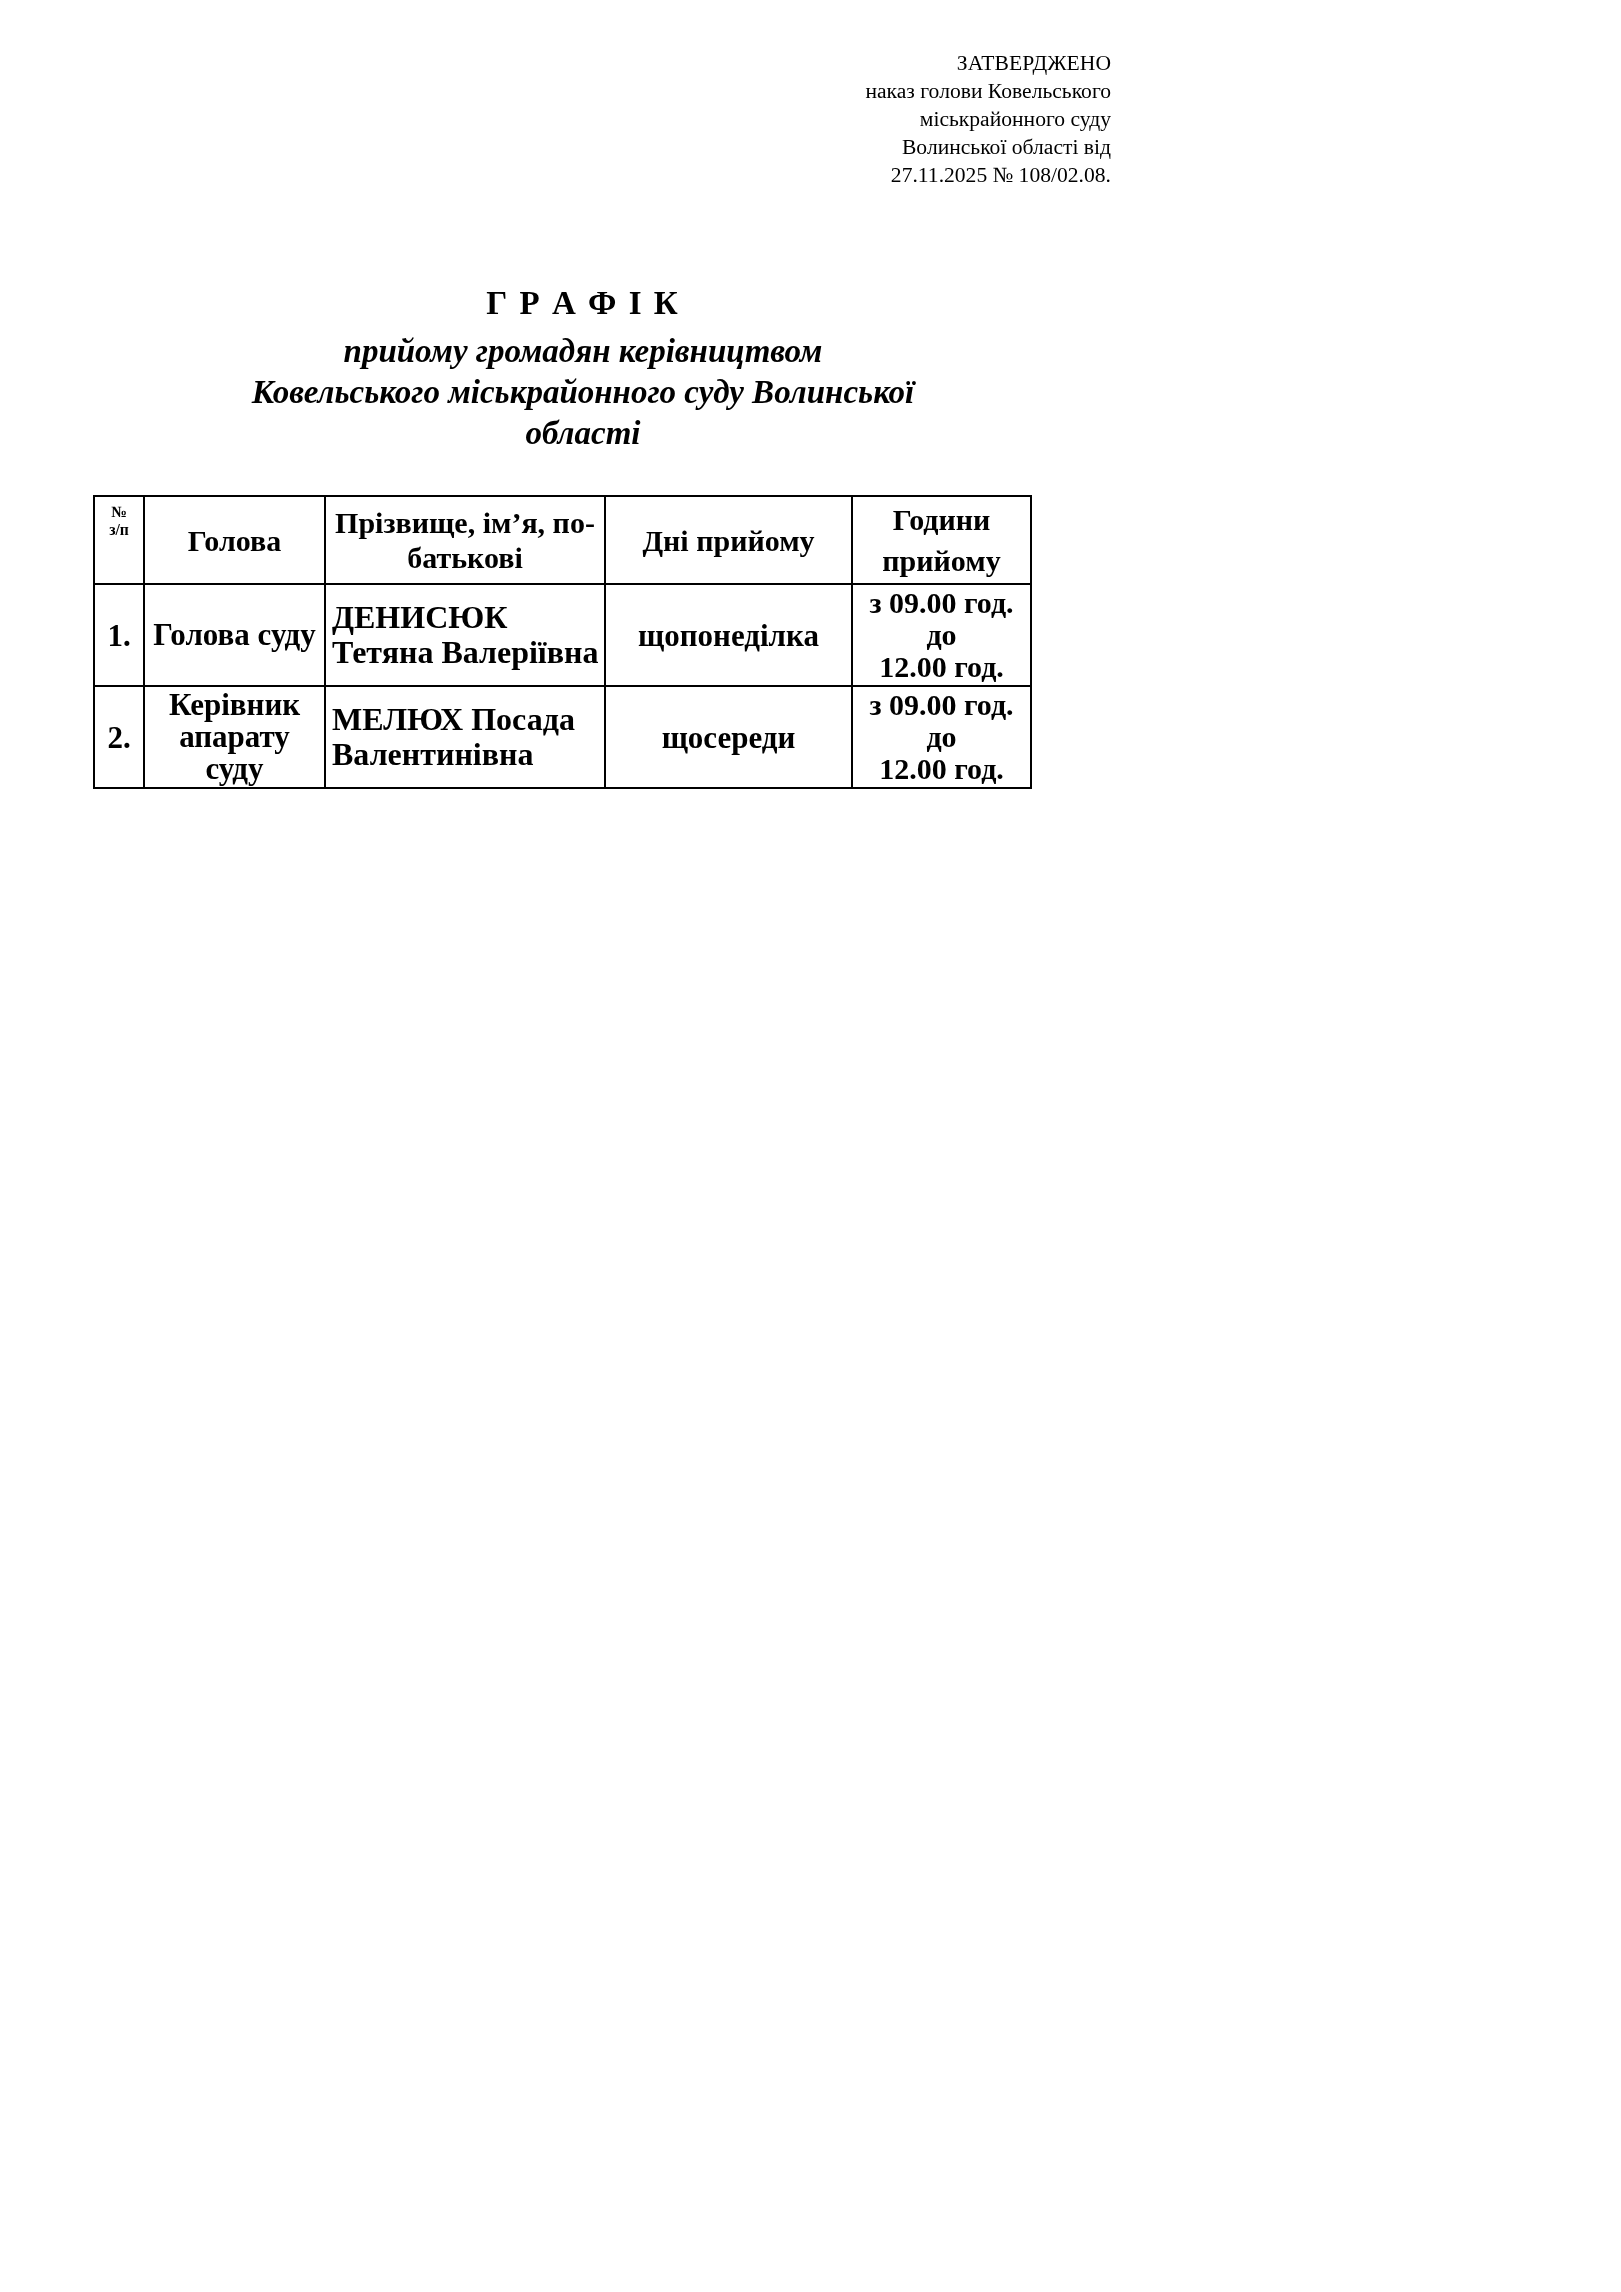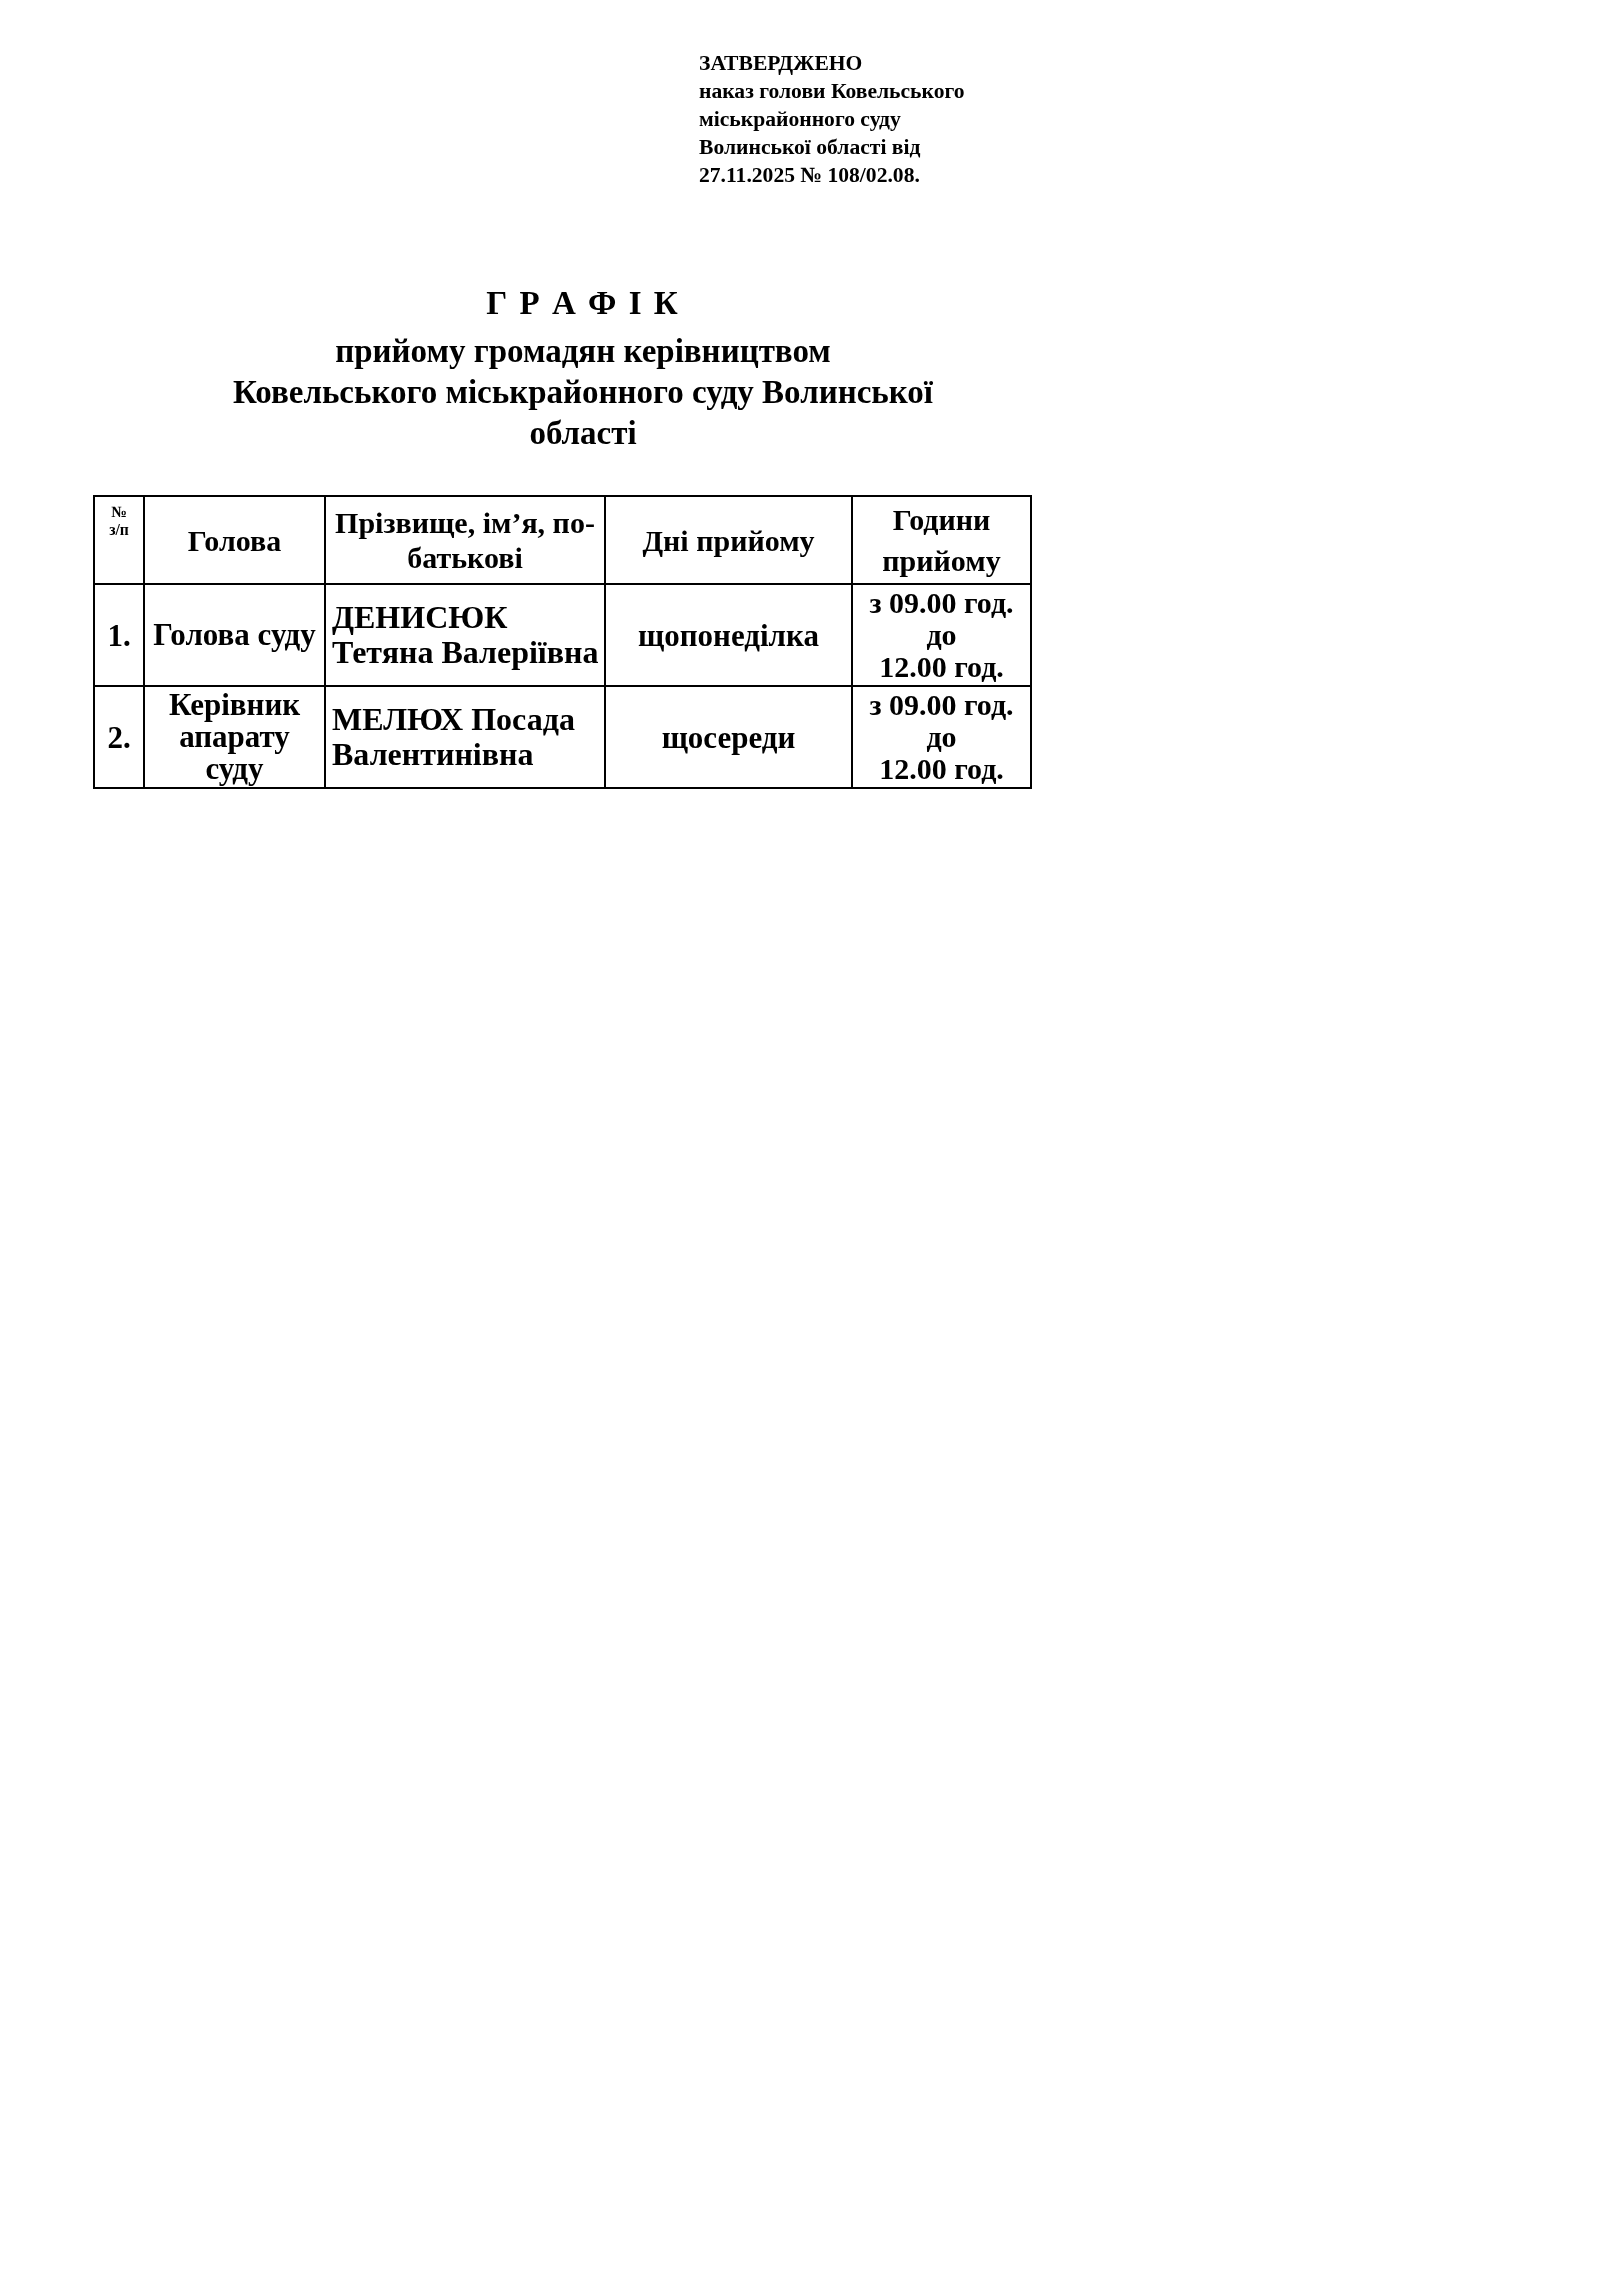--- a/index.html
+++ b/index.html
@@ -15,25 +15,25 @@
     width: 1621px;
     height: 2293px;
     background: #ffffff;
     overflow: hidden;
   }
   .approval-block {
     position: absolute;
     left: 699px;
     top: 49px;
     width: 412px;
-    font-weight: bold;
+    font-weight: normal;
     font-size: 21.6px;
     line-height: 28px;
     white-space: pre-line;
-    text-align: left;
+    text-align: right;
   }
   .title-main {
     position: absolute;
     left: 93px;
     top: 282px;
     width: 980px;
     text-align: center;
     font-weight: bold;
     font-size: 33px;
     line-height: 43px;
@@ -42,20 +42,21 @@
   .title-sub {
     position: absolute;
     left: 93px;
     top: 331px;
     width: 980px;
     text-align: center;
     font-weight: bold;
     font-size: 33px;
     line-height: 41px;
     white-space: pre-line;
+    font-style: italic;
   }
   table.schedule {
     position: absolute;
     left: 93px;
     top: 495px;
     border-collapse: collapse;
     table-layout: fixed;
   }
   table.schedule th,
   table.schedule td {

